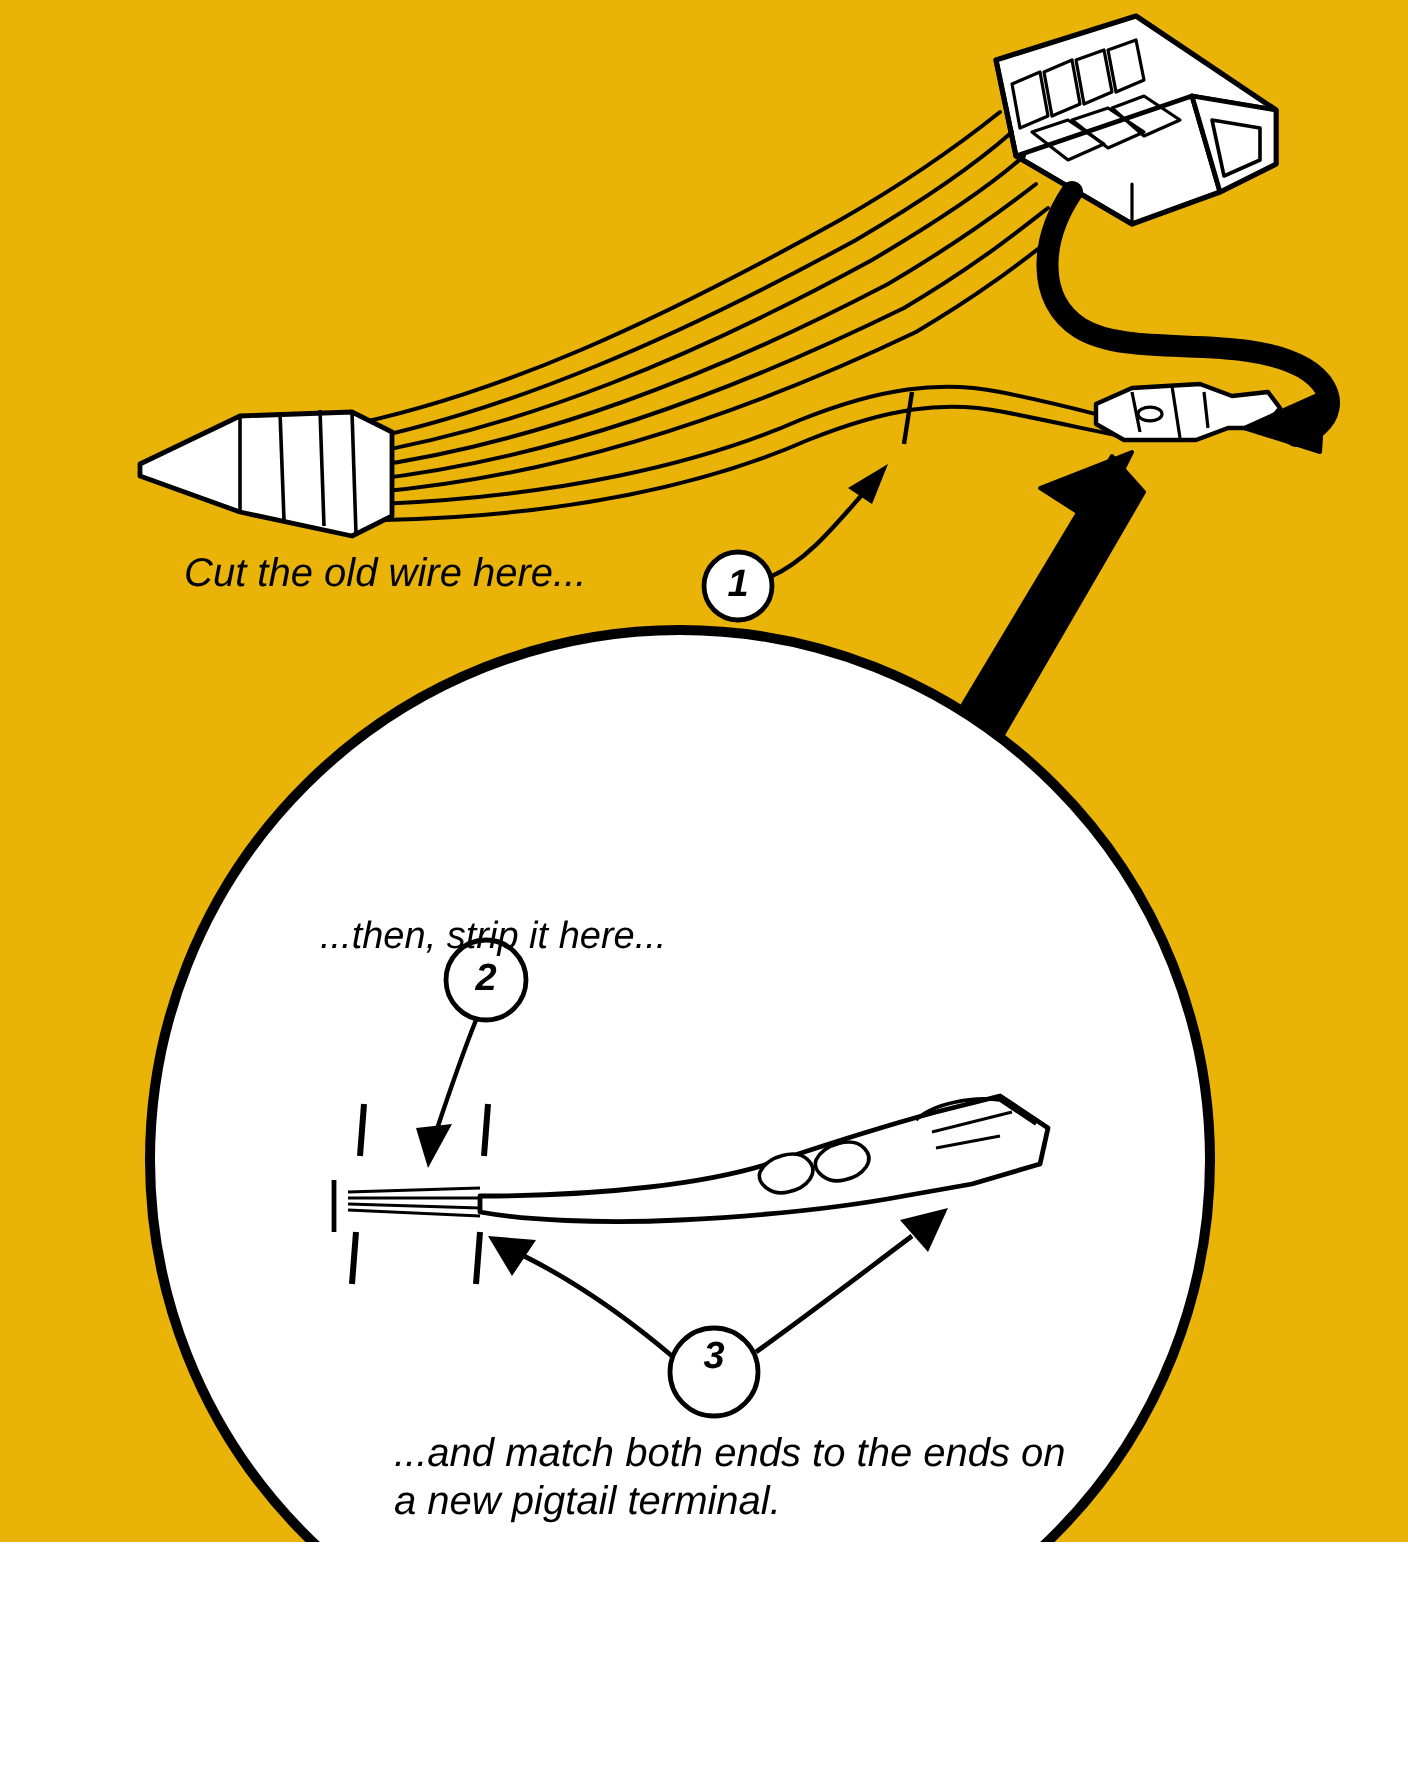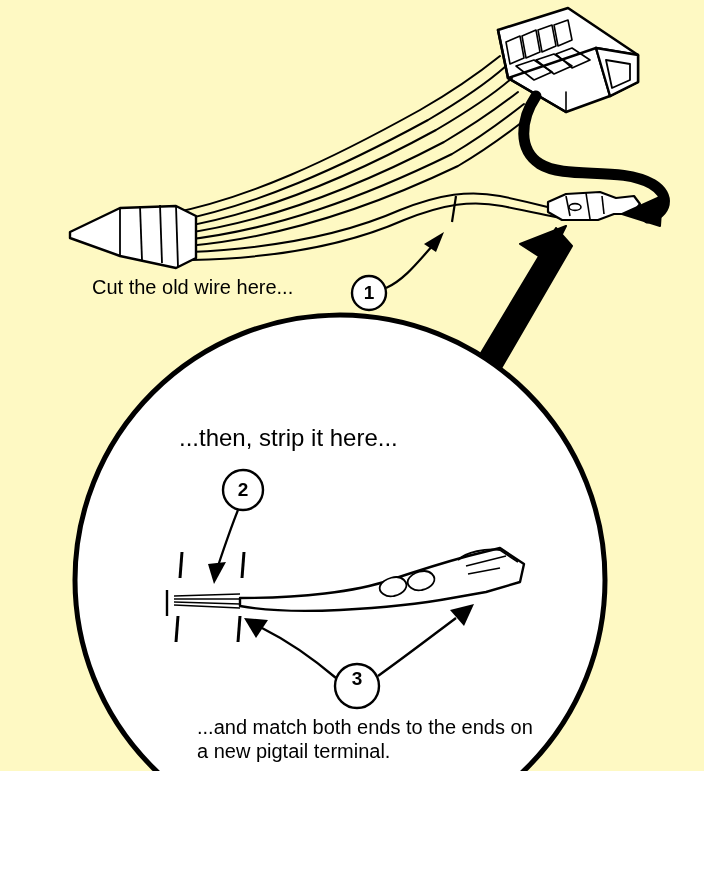--- a/index.html
+++ b/index.html
@@ -7,22 +7,23 @@
     padding: 0;
     background: #ffffff;
   }
   body {
     font-family: "Liberation Sans", sans-serif;
   }
   #page {
     position: relative;
     width: 704px;
     height: 771px;
-    background: #fef9c3;
+    background: #eab308;
     overflow: hidden;
+    font-style: italic;
   }
   .figure-svg {
     position: absolute;
     left: 0;
     top: 0;
     width: 704px;
     height: 884px;
   }
   .caption {
     position: absolute;
@@ -31,23 +32,22 @@
     white-space: pre;
     line-height: 1.18;
   }
   #caption-cut {
     left: 92px;
     top: 276px;
     font-size: 20px;
   }
   #caption-strip {
     left: 160px;
-    top: 424px;
-    font-size: 24px;
-    margin-left: 19px;
+    top: 458px;
+    font-size: 19px;
   }
   #caption-match {
     left: 197px;
     top: 716px;
     font-size: 20px;
     text-align: left;
     width: 340px;
     white-space: normal;
   }
   .callout-num {

